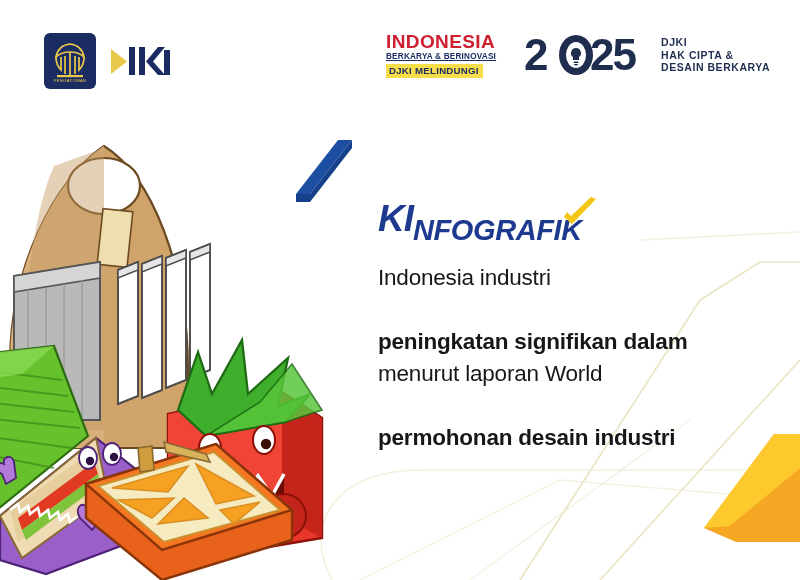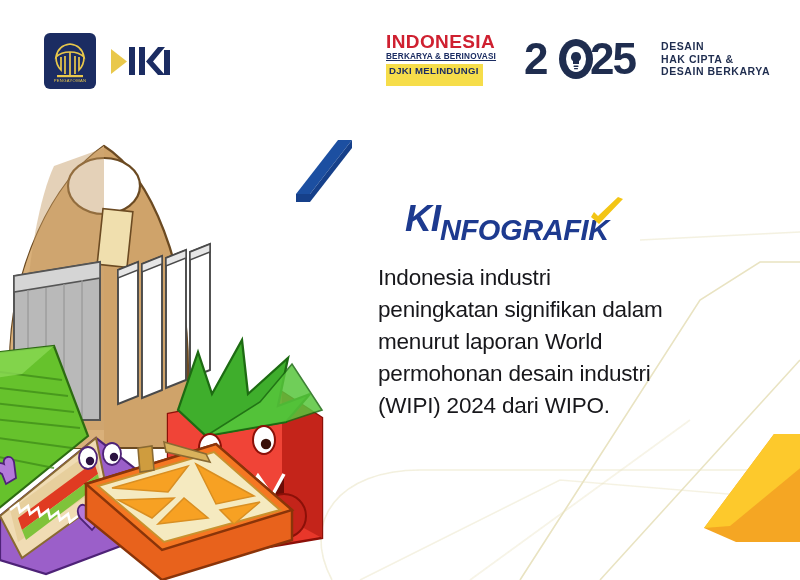--- a/index.html
+++ b/index.html
@@ -21,38 +21,38 @@
   .logo-group{position:absolute;left:44px;top:33px;display:flex;align-items:center;gap:12px;}
   .kemenkum-logo{width:52px;height:56px;background:#1b2c62;border-radius:6px;position:relative;
      display:flex;align-items:center;justify-content:center;flex-direction:column;}
   .djki-word{height:40px;display:flex;align-items:center;}
 
   .center-group{position:absolute;left:386px;top:32px;display:flex;align-items:center;gap:14px;}
   .ind-block{display:flex;flex-direction:column;align-items:flex-start;line-height:1;}
   .ind-title{font-size:19px;font-weight:bold;color:#cf2030;letter-spacing:.4px;}
   .ind-sub{font-size:8.2px;font-weight:bold;color:#1b2c62;letter-spacing:.2px;margin-top:2px;text-decoration:underline;}
   .ind-band{margin-top:3px;background:#f6dd4a;color:#1b2c62;font-size:9.6px;font-weight:bold;
-     letter-spacing:.3px;padding:2px 4px 10px 3px;}
+     letter-spacing:.3px;padding:2px 4px 2px 3px;}
 
   .year-group{display:flex;align-items:center;gap:7px;margin-left:14px;}
   .year-tag{display:flex;flex-direction:column;line-height:1.18;}
   .year-tag span{font-size:10.5px;font-weight:bold;color:#1f2d4f;letter-spacing:.55px;}
 
   
   .content{position:absolute;left:378px;top:200px;width:400px;z-index:7;}
-  .brandline{display:flex;align-items:flex-start;position:relative;height:46px;margin-left:27px;}
+  .brandline{display:flex;align-items:flex-start;position:relative;height:46px;}
   .brand-ki{font-size:37px;font-weight:bold;color:#1d3a8f;letter-spacing:-1px;line-height:1;
     font-family:"Liberation Sans", sans-serif;font-style:italic;}
   .brand-rest{font-size:29px;font-weight:bold;color:#1d3a8f;letter-spacing:-.4px;line-height:1;
     align-self:flex-end;padding-bottom:1.5px;font-style:italic;}
   .brand-check{position:absolute;left:183px;top:-3px;}
 
   .para{margin-top:16px;color:#17171b;font-size:22.5px;line-height:1.42;letter-spacing:-.2px;}
   .para .l{display:block;white-space:nowrap;}
-  .para .b{font-weight:normal;}
+  .para .b{font-weight:bold;margin-top:32px;}
 
   
   .blue-slab{position:absolute;left:268px;top:132px;z-index:5;}
   .gold-slab{position:absolute;left:690px;top:430px;z-index:3;}
 
   
   .illus{position:absolute;left:-8px;top:118px;z-index:4;}
 </style>
 </head>
 <body>
@@ -118,21 +118,21 @@
             <circle cx="42" cy="17" r="1.1"></circle>
               <circle cx="62" cy="17" r="1.1"></circle>
             <circle cx="40.5" cy="24" r="1.1"></circle>
               <circle cx="63.5" cy="24" r="1.1"></circle>
             <circle cx="44" cy="11.5" r="1"></circle>
               <circle cx="60" cy="11.5" r="1"></circle>
           </g>
           <text x="66" y="38" font-size="44" font-weight="bold" fill="#1f2d4f" font-family="Liberation Sans, sans-serif" letter-spacing="-2">25</text>
         </svg>
         <div class="year-tag">
-          <span>DESAIN</span>
+          <span>DJKI</span>
           <span>HAK CIPTA &amp;</span>
           <span>DESAIN BERKARYA</span>
         </div>
       </div>
     </div>
   </div>
 
   <svg class="blue-slab" width="86" height="80" viewBox="0 0 86 80">
     <path d="M28 62 L70 8 L84 8 L42 62 Z" fill="#1c4fa1"></path>
     <path d="M28 62 L28 70 L42 70 L42 62 Z" fill="#16408a"></path>
@@ -265,17 +265,16 @@
       <svg class="brand-check" width="38" height="30" viewBox="0 0 38 30">
         <path d="M3 20 L11 27 L35 2 L30 0 L10 19 L6 15 Z" fill="#f3c515"></path>
       </svg>
     </div>
 
     <div class="para">
       <span class="l">Indonesia industri</span>
       <span class="l b">peningkatan signifikan dalam</span>
       <span class="l">menurut laporan World</span>
       <span class="l b">permohonan desain industri</span>
-      <span class="l">(WIPI) 2024 dari WIPO.</span>
     </div>
   </div>
 
 </div>
 
 </body></html>

